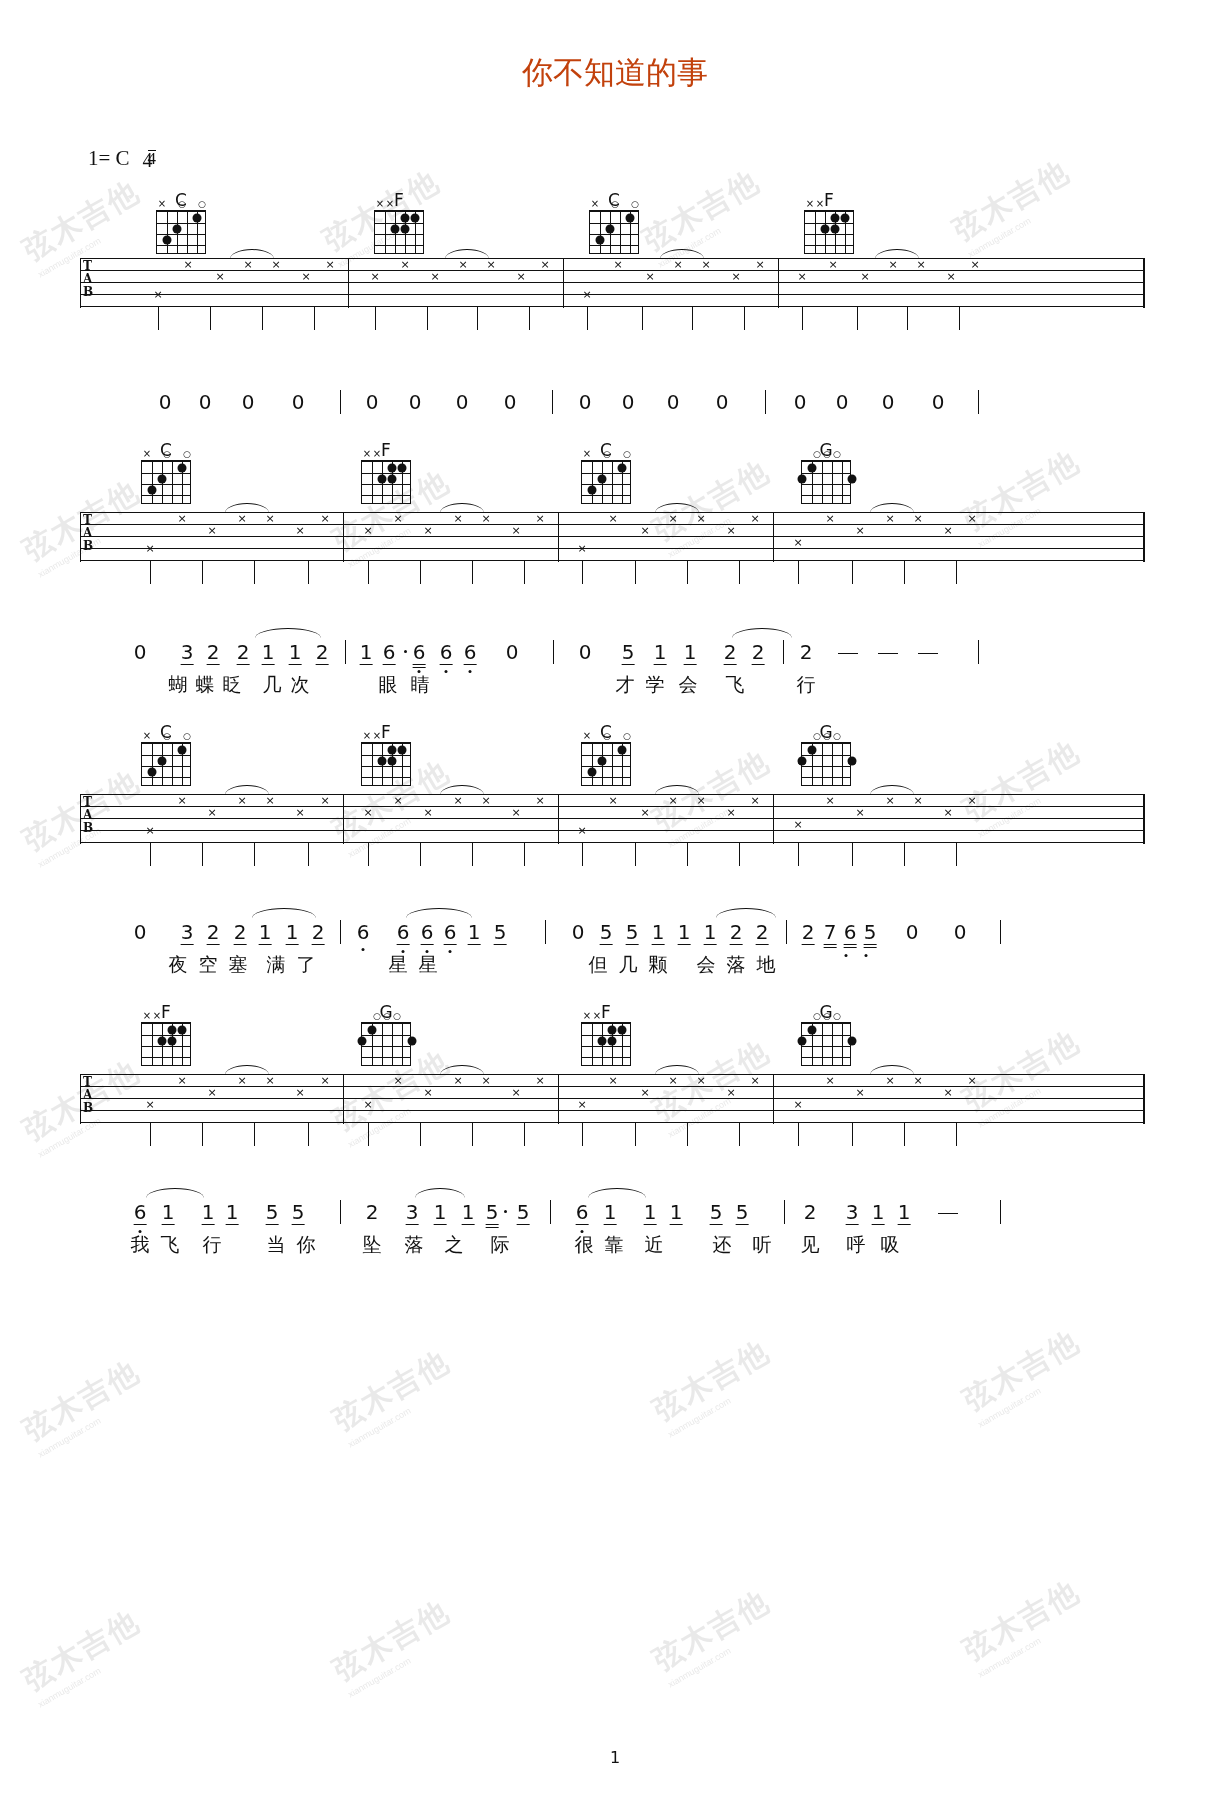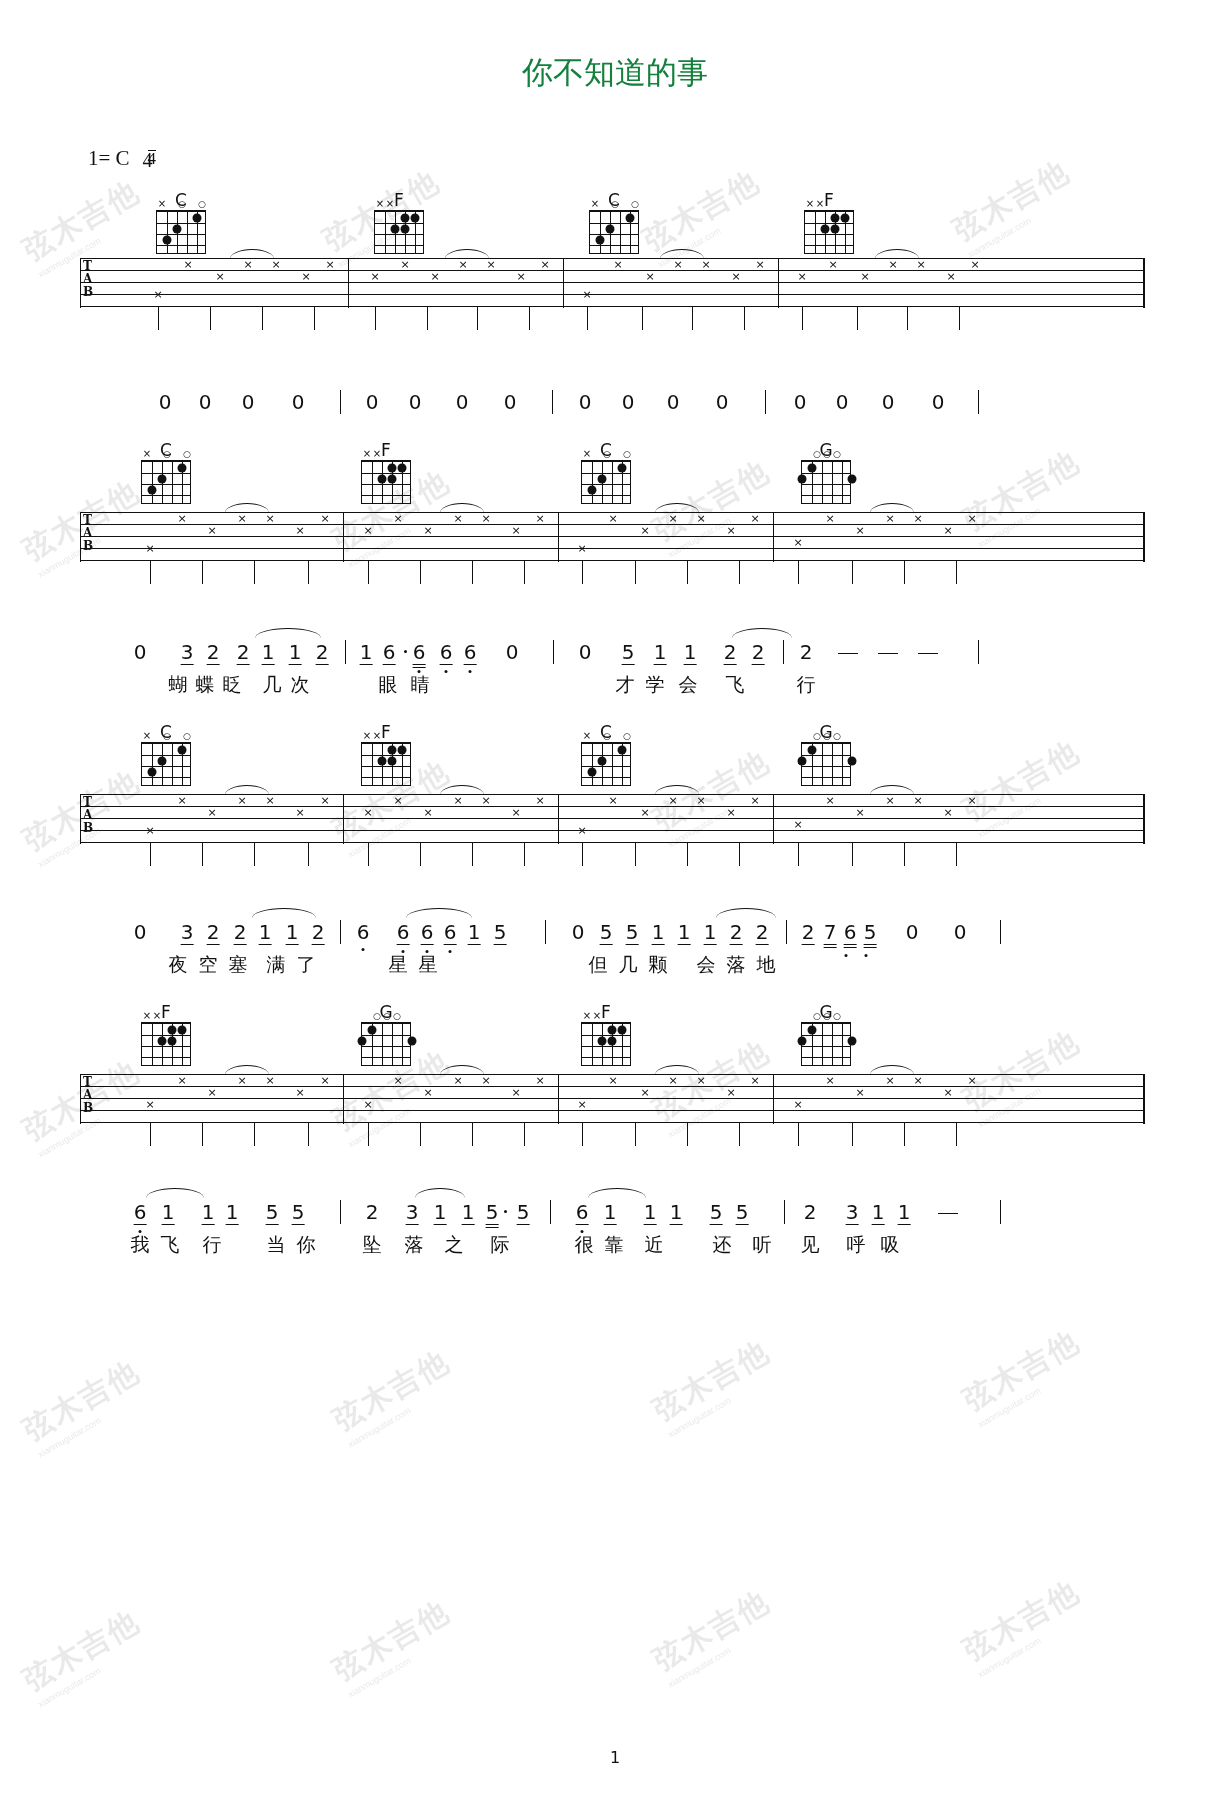--- a/index.html
+++ b/index.html
@@ -26,21 +26,21 @@
     letter-spacing:2px;
   }
   .wm small{display:block;font-size:9px;font-weight:normal;letter-spacing:0;}
 
   
   .title{
     position:absolute;top:52px;left:0;width:1230px;
     text-align:center;
     font-size:31px;
     font-family:"DejaVu Sans", sans-serif;
-    color:#15803d;
+    color:#c2410c;
   }
 
   
   .keysig{
     position:absolute;left:88px;top:146px;
     font-size:21px;color:#111;
     font-family:"Liberation Serif", serif;
     display:flex;align-items:center;gap:18px;
   }
   .timesig{display:inline-flex;flex-direction:column;line-height:.98;font-size:17px;text-align:center;}

